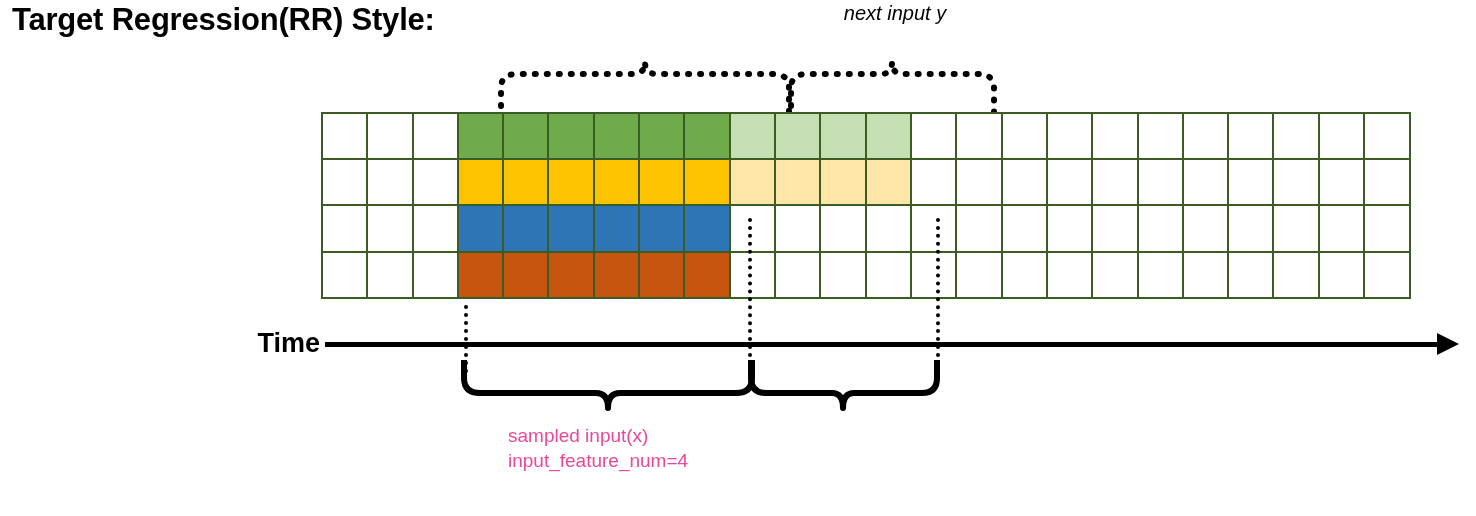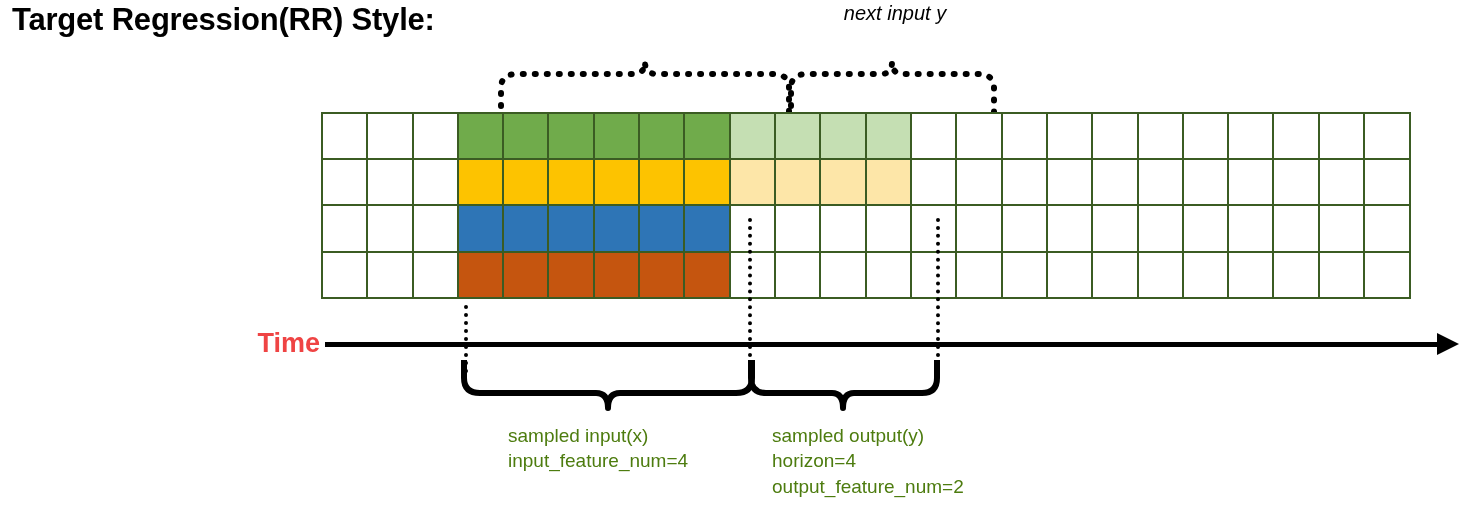--- a/index.html
+++ b/index.html
@@ -42,21 +42,21 @@
   .grid-row { display:flex; }
   .cell {
     width:47.5px; height:48.4px;
     border:2.2px solid #3b5c23;
     background:#ffffff;
     margin:-1.1px;
   }
 
   #time-label {
     position:absolute; left:150px; top:328px; width:170px;
-    text-align:right; font-size:27px; font-weight:700; color:#ef4444;
+    text-align:right; font-size:27px; font-weight:700; color:#000000;
   }
   #time-axis {
     position:absolute; left:325px; top:342px;
     width:1120px; height:5px; background:#000;
   }
   #time-arrow {
     position:absolute; left:1437px; top:333px;
     width:0; height:0;
     border-top:11px solid transparent;
     border-bottom:11px solid transparent;
@@ -64,21 +64,21 @@
   }
 
   .vguide {
     position:absolute; width:0; border-left:4px dotted #000;
   }
 
   .brace-svg { position:absolute; }
 
   .bottom-note {
     position:absolute; font-size:19px; font-weight:400;
-    color:#4d7c0f; line-height:1.33; white-space:nowrap;
+    color:#ec4899; line-height:1.33; white-space:nowrap;
   }
   #note-x { left:508px; top:423px; }
   #note-y { left:772px; top:423px; }
 </style>
 </head>
 <body>
 
 <div id="stage">
 
   <div class="title">Target Regression(RR) Style:</div>
@@ -215,19 +215,14 @@
 
   <svg class="brace-svg" id="brace-bottom-y" style="left:746px; top:360px;" width="196" height="62" viewBox="0 0 196 62">
     <path d="M5,0 L5,18 Q5,33 20,33 L86,33 Q97,33 97,48 Q97,33 108,33 L176,33 Q191,33 191,18 L191,0" fill="none" stroke="#000" stroke-width="6" stroke-linecap="butt" stroke-linejoin="round"></path>
   </svg>
 
   <div class="bottom-note" id="note-x">
     <div>sampled input(x)</div>
     <div>input_feature_num=4</div>
   </div>
 
-  <div class="bottom-note" id="note-y">
-    <div>sampled output(y)</div>
-    <div>horizon=4</div>
-    <div>output_feature_num=2</div>
-  </div>
 
 </div>
 
 </body></html>

